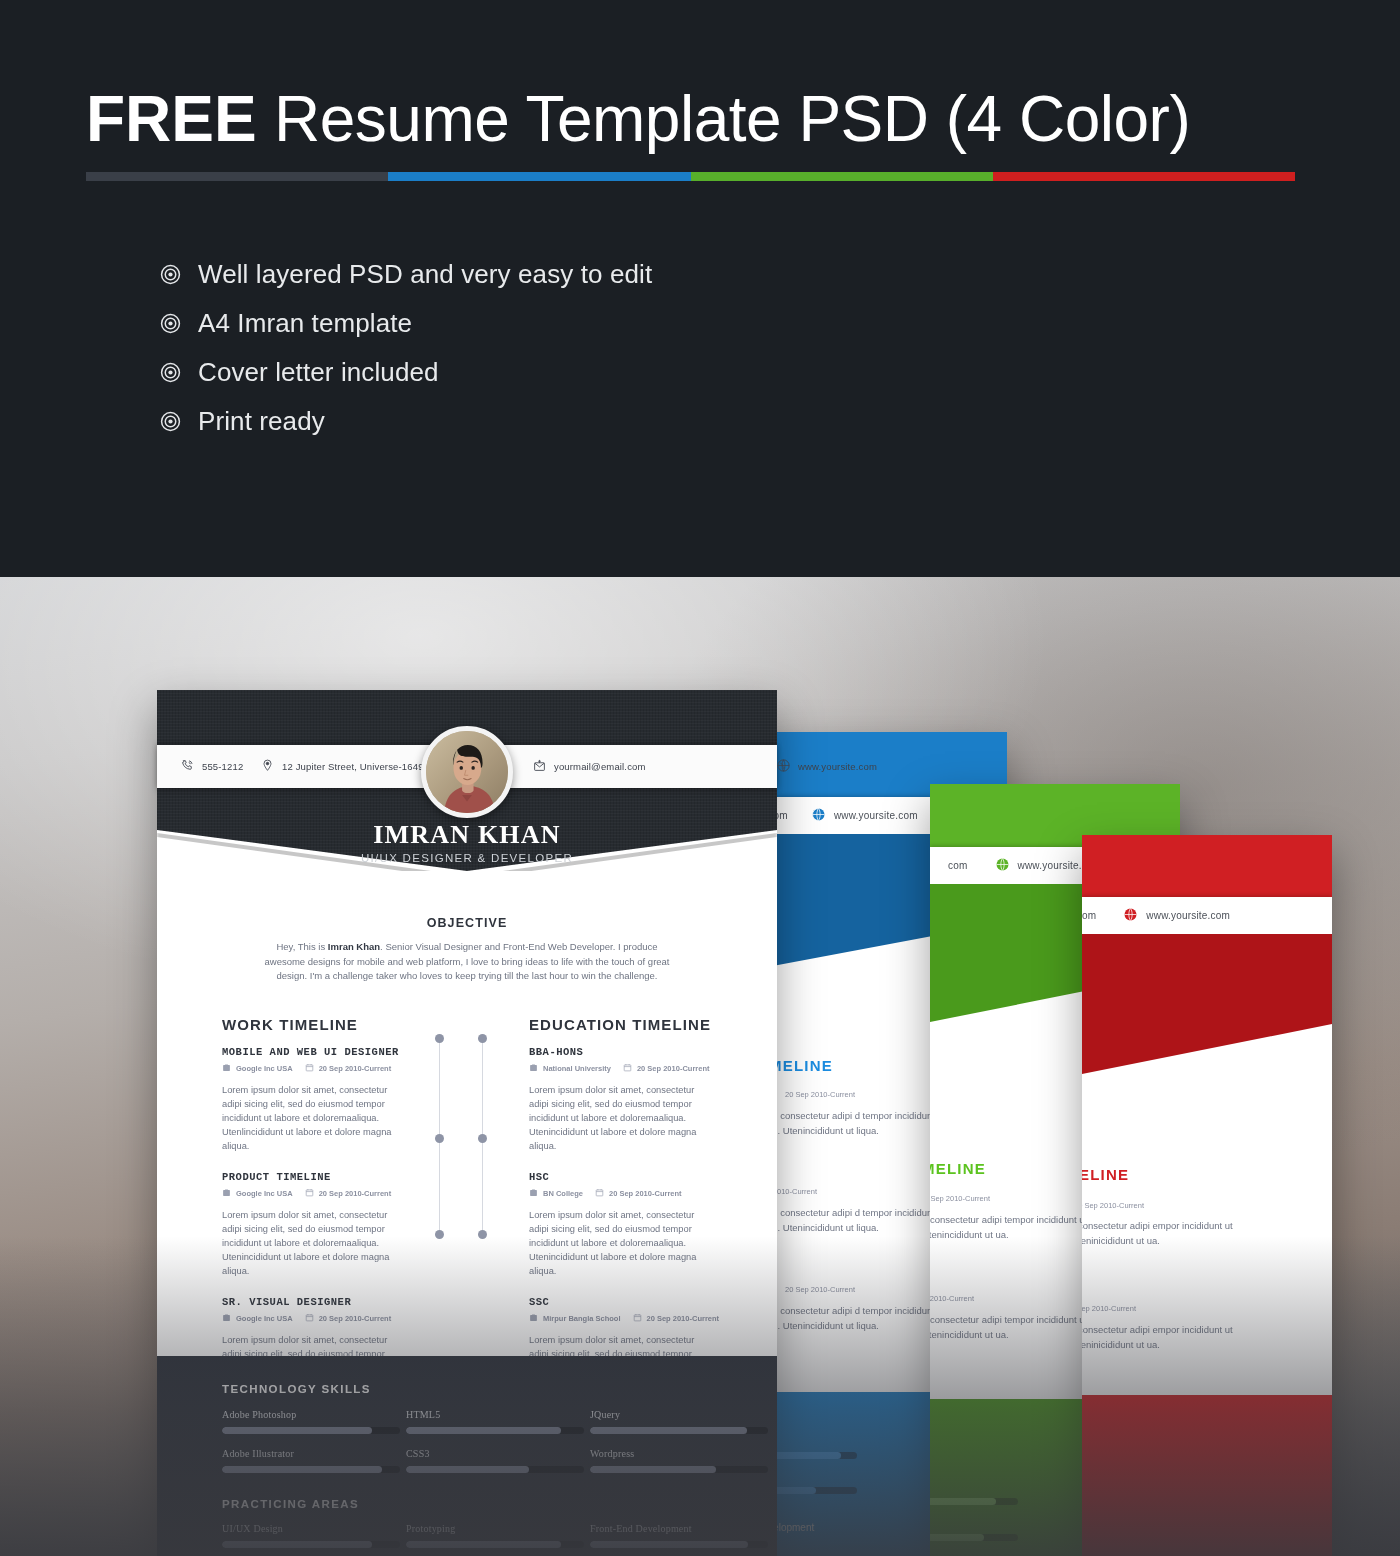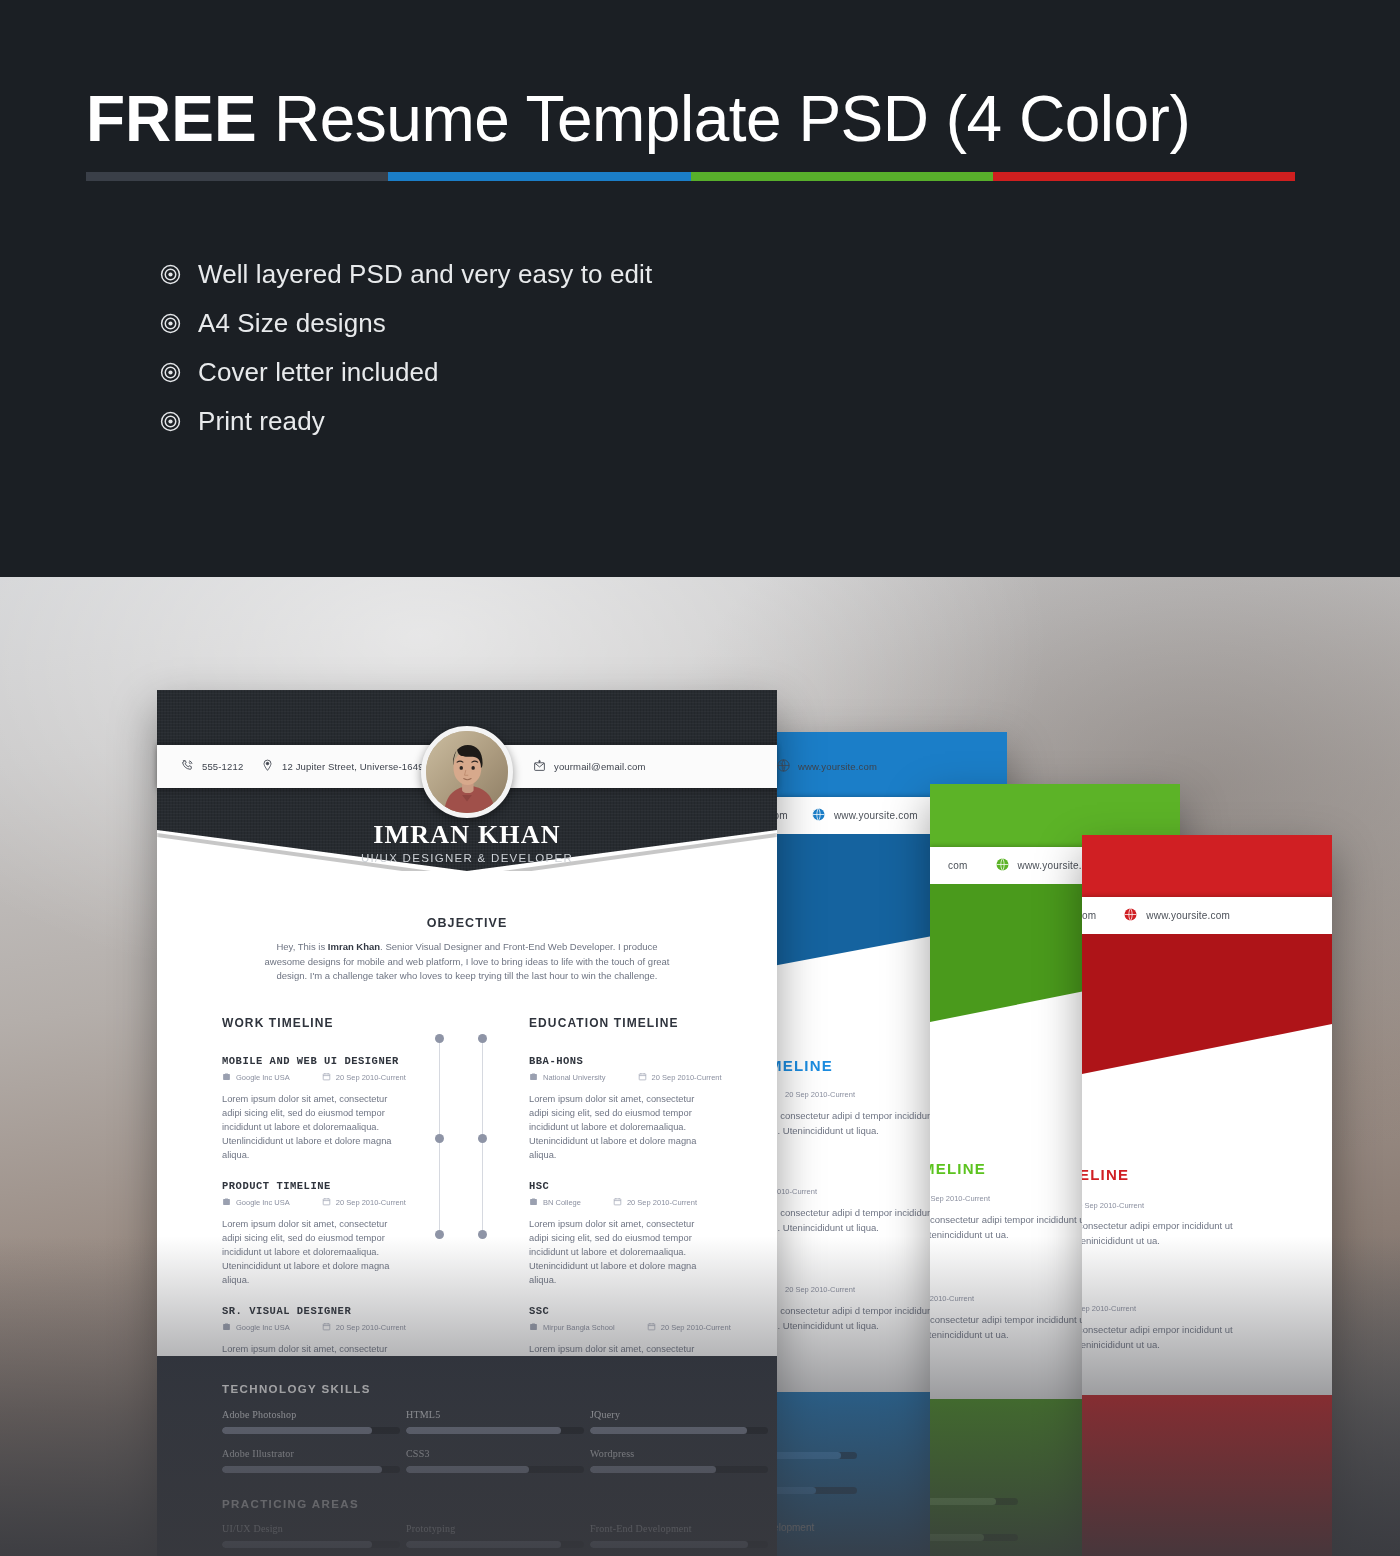--- a/index.html
+++ b/index.html
@@ -128,30 +128,30 @@
   #objective .obj-p {
     margin-top: 10px; font-size: 9.5px; line-height: 14.5px; color: #6e7482;
     padding: 0 100px;
   }
   #objective .obj-p b { color: #343a45; font-weight: 700; }
 
   #timelines { display: flex; margin-top: 32px; position: relative; }
   .tl-col { width: 50%; padding: 0 0 0 65px; }
   .tl-col.right { padding-left: 62px; }
   .tl-title {
-    font-size: 12px; font-weight: 700; letter-spacing: 1.1px; color: #2f343d;
-    margin-bottom: 25px;
+    font-size: 15px; font-weight: 700; letter-spacing: 1.1px; color: #2f343d;
+    margin-bottom: 13px;
   }
   .tl-item { margin-bottom: 18px; }
   .tl-item.last { margin-bottom: 0; }
   .tl-role {
     font-family: Liberation Mono, monospace; font-weight: 700;
     font-size: 10.5px; letter-spacing: .5px; color: #2f343d;
   }
-  .tl-meta { display: flex; gap: 32px; margin-top: 5px; }
+  .tl-meta { display: flex; gap: 12px; margin-top: 5px; font-weight: bold; }
   .tl-meta .mi { display: flex; align-items: center; gap: 5px; }
   .tl-meta .mi span { font-size: 7.5px; color: #8b90a0; white-space: nowrap; }
   .tl-desc { margin-top: 9px; font-size: 9.3px; line-height: 14px; color: #6f7584; max-width: 182px; }
 
   .tl-rail { position: absolute; top: 22px; width: 1px; background: #d6d9e0; }
   .tl-dot {
     position: absolute; width: 9px; height: 9px; border-radius: 50%;
     background: #8e94a6;
   }
 
@@ -199,21 +199,21 @@
         <span class="txt">Well layered PSD and very easy to edit</span>
       </li>
       <li class="promo-li">
         <span class="bullet">
           <svg width="21" height="21" viewBox="0 0 24 24">
             <circle cx="12" cy="12" r="10.2" fill="none" stroke="#e4e6e9" stroke-width="1.7"></circle>
             <circle cx="12" cy="12" r="6" fill="none" stroke="#e4e6e9" stroke-width="1.7"></circle>
             <circle cx="12" cy="12" r="2.4" fill="#e4e6e9"></circle>
           </svg>
         </span>
-        <span class="txt">A4 Size designs</span>
+        <span class="txt">A4 Imran template</span>
       </li>
       <li class="promo-li">
         <span class="bullet">
           <svg width="21" height="21" viewBox="0 0 24 24">
             <circle cx="12" cy="12" r="10.2" fill="none" stroke="#e4e6e9" stroke-width="1.7"></circle>
             <circle cx="12" cy="12" r="6" fill="none" stroke="#e4e6e9" stroke-width="1.7"></circle>
             <circle cx="12" cy="12" r="2.4" fill="#e4e6e9"></circle>
           </svg>
         </span>
         <span class="txt">Cover letter included</span>

